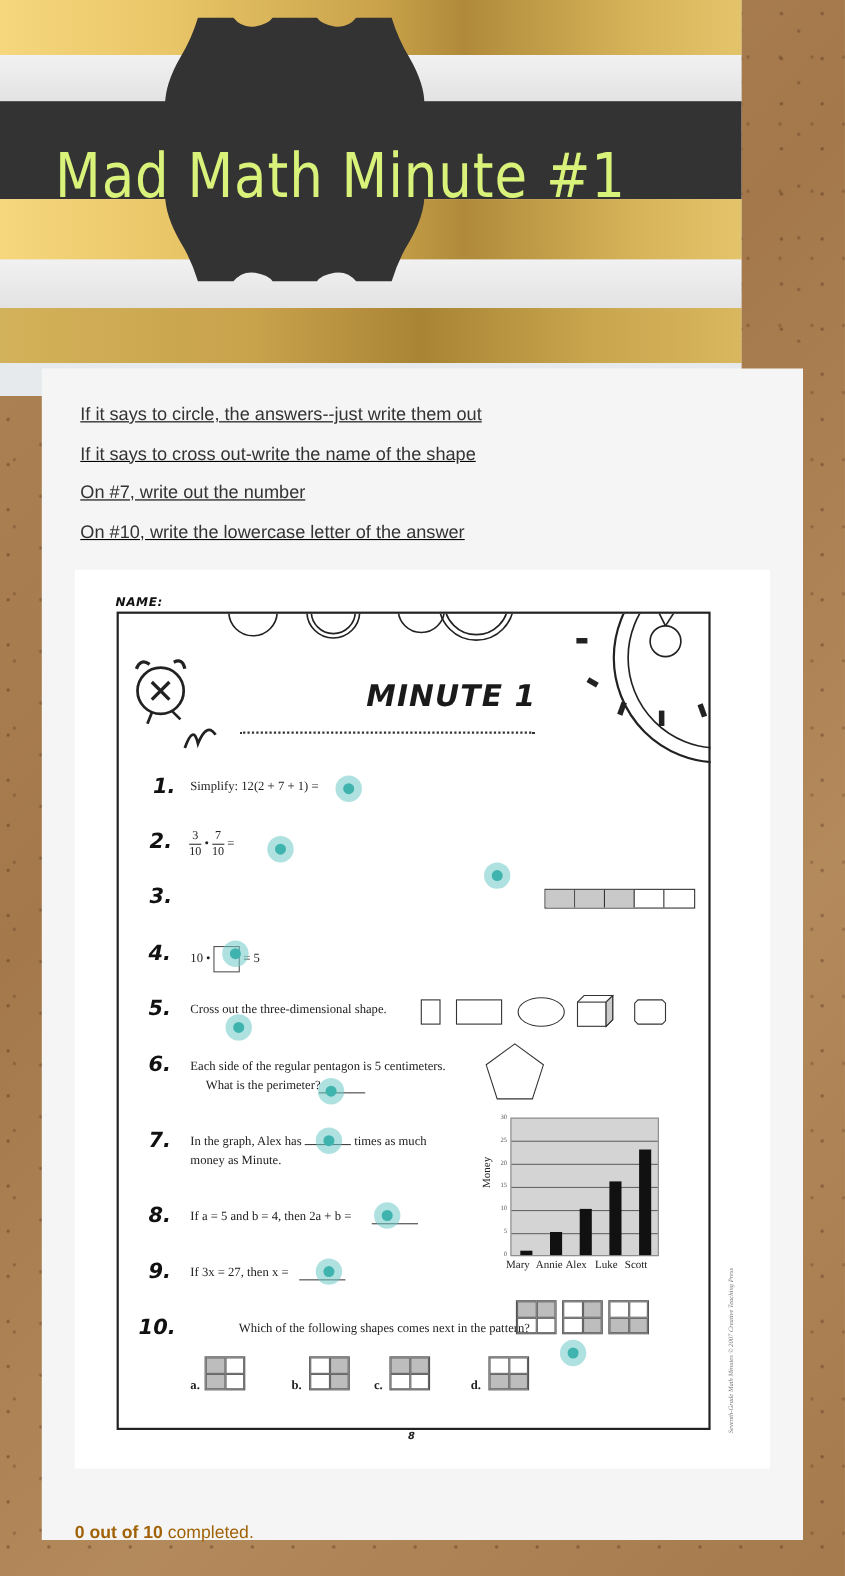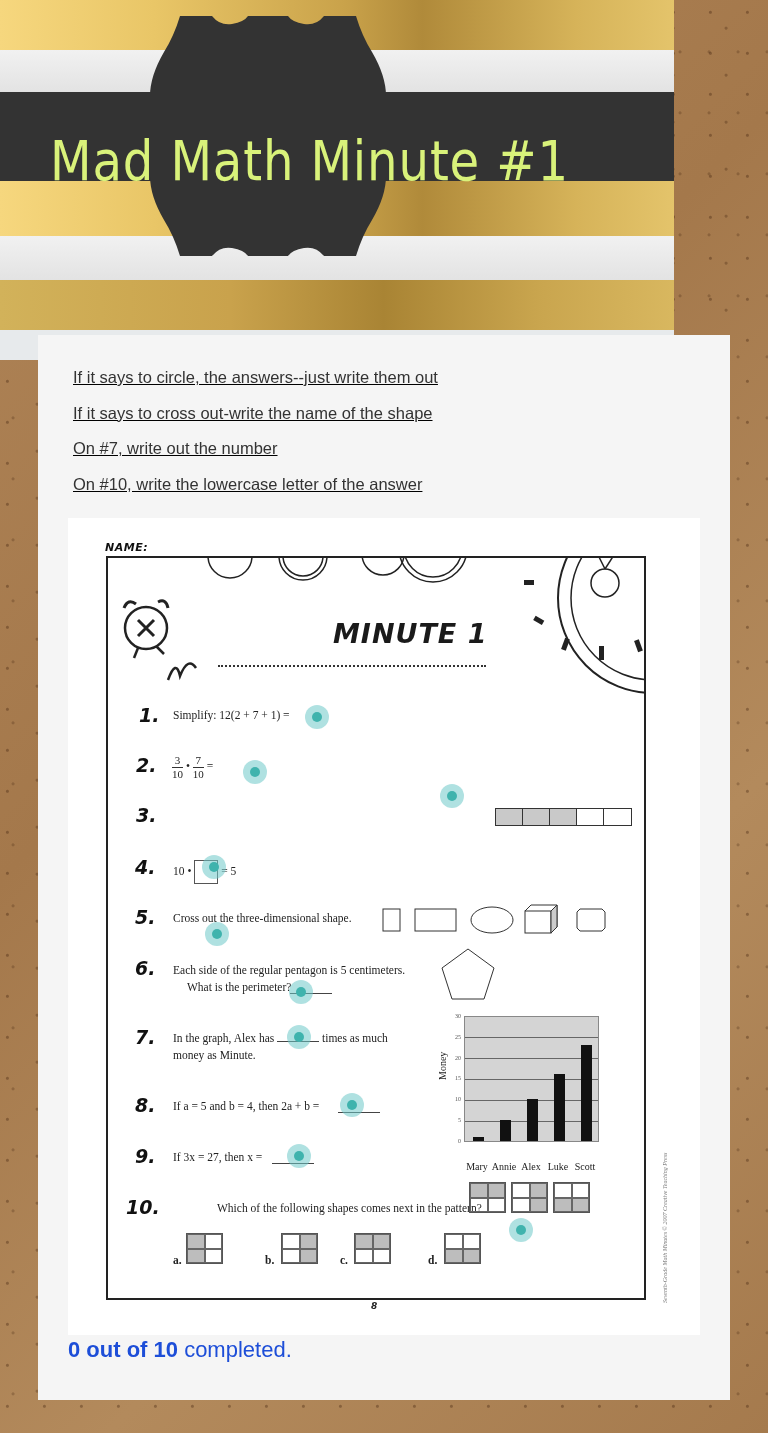--- a/index.html
+++ b/index.html
@@ -64,23 +64,23 @@
     font-family: "Liberation Sans", sans-serif;
     font-size: 16.5px; color: #333;
     height: 35.5px; line-height: 24px;
   }
 
   .worksheet {
     position: absolute; left: 30px; top: 183px; width: 632px; height: 817px;
     background: #ffffff;
   }
   .completed {
-    position: absolute; left: 30px; top: 1002px;
+    position: absolute; left: 30px; top: 1050px;
     font-family: "Liberation Sans", sans-serif;
-    font-size: 22px; color: #1d4ed8;
+    font-size: 16px; color: #a16207;
   }
   .completed b { font-weight: bold; }
 
   
   .ws-abs { position: absolute; }
   .name-label {
     left: 37px; top: 23px;
     font-family: "DejaVu Sans", sans-serif; font-weight: bold; font-style: italic;
     font-size: 11px; color: #111; letter-spacing: 0.5px;
   }
@@ -131,21 +131,21 @@
   .grid4 .g { background: #bdbdbd; }
 
   .answer-line { position: absolute; border-bottom: 1px solid #444; }
 
   
   .chart { position: absolute; }
   .chart-bg { position: absolute; background: #d4d4d4; border: 1px solid #888; }
   .gridline { position: absolute; left: 0; right: 0; border-top: 1px solid #666; }
   .cbar { position: absolute; bottom: 0; width: 11px; background: #111; }
   .ytick { position: absolute; font-family: "Liberation Serif", serif; font-size: 6px; color: #555; text-align: right; width: 14px; }
-  .xlab { position: absolute; font-family: "Liberation Serif", serif; font-size: 10px; color: #222; text-align: center; width: 34px; margin-top: 16px; }
+  .xlab { position: absolute; font-family: "Liberation Serif", serif; font-size: 10px; color: #222; text-align: left; width: 34px; }
   .ylabel { position: absolute; font-family: "Liberation Serif", serif; font-size: 10px; color: #222; transform: rotate(-90deg); transform-origin: left top; }
 
   .copyright {
     position: absolute; left: 594px; top: 785px;
     font-family: "Liberation Serif", serif; font-style: italic; font-size: 6px; color: #777;
     transform: rotate(-90deg); transform-origin: left top; white-space: nowrap;
   }
   .page-num {
     position: absolute; left: 303px; top: 783px;
     font-family: "DejaVu Sans", sans-serif; font-weight: bold; font-style: italic; font-size: 9px; color: #222;

